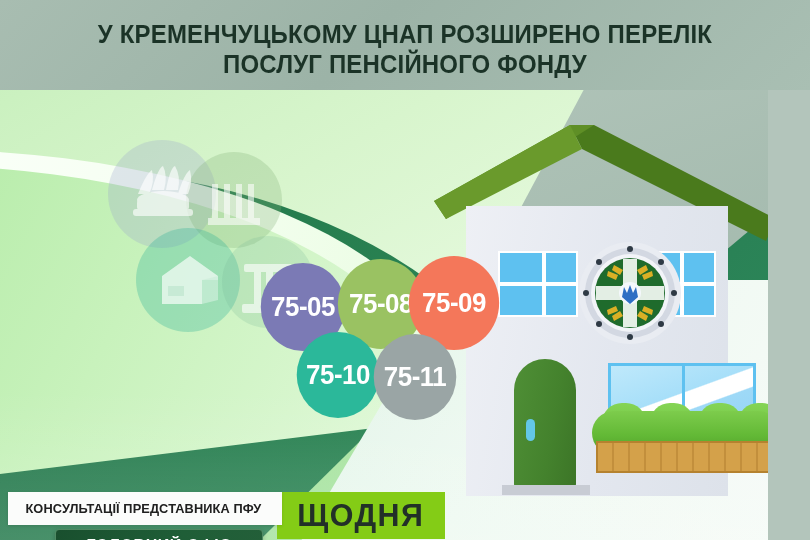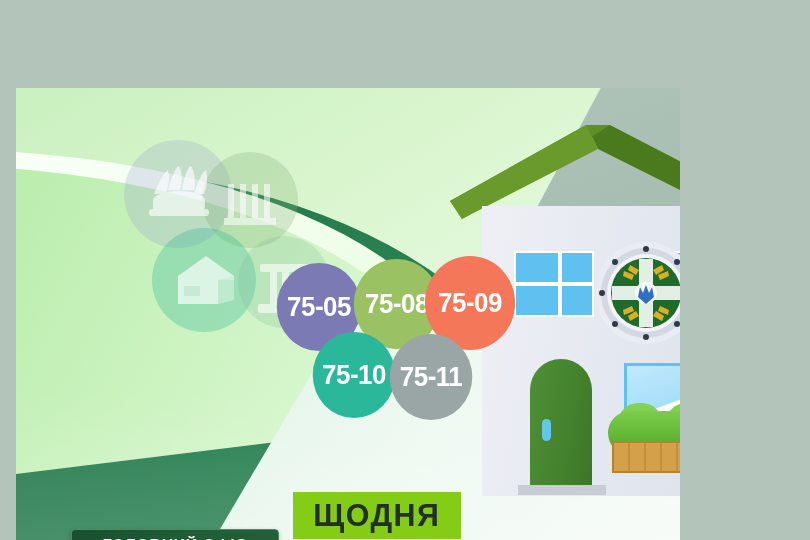--- a/index.html
+++ b/index.html
@@ -20,21 +20,21 @@
     position:absolute;left:0;top:19px;width:810px;
     text-align:center;color:#1b3327;
     font-family:"Liberation Sans", sans-serif;
     font-weight:bold;font-size:25.5px;line-height:30px;
     letter-spacing:0.2px;
     transform:scaleX(0.94);transform-origin:center top;
     white-space:pre-line;
   }
 
   
-  .stage{position:absolute;left:16px;top:88px;width:664px;height:452px;overflow:hidden;background:#a8bdb1;}
+  .stage{position:absolute;left:0;top:88px;width:768px;height:452px;overflow:hidden;background:#a8bdb1;}
 
   .bg-topgray{
     position:absolute;left:0;top:0;width:810px;height:452px;
     background:linear-gradient(160deg,#b5c8bd 0%,#a5bbaf 60%,#9cb4a7 100%);
   }
   
   .bg-lightslab{
     position:absolute;left:-60px;top:-4px;width:660px;height:470px;
     background:linear-gradient(150deg,#c8f0bd 0%,#d8f5cd 35%,#eafbe3 75%,#f6fff2 100%);
     clip-path:polygon(0 0, 98% 0, 60% 100%, 0 100%);
@@ -185,20 +185,24 @@
     color:#ffffff;text-align:center;padding-top:5px;
     box-shadow:0 2px 5px rgba(0,0,0,.22);
   }
   .box-office .l1{font-size:16.5px;font-weight:bold;letter-spacing:.6px;line-height:21px;transform:scaleX(0.97);}
 </style>
 </head>
 <body>
 
 <div class="poster">
 
+  <div class="header">
+    <div class="header-title">У КРЕМЕНЧУЦЬКОМУ ЦНАП РОЗШИРЕНО ПЕРЕЛІК
+ПОСЛУГ ПЕНСІЙНОГО ФОНДУ</div>
+  </div>
 
   <div class="stage">
     <div class="bg-topgray"></div>
     <div class="bg-lightslab"></div>
     <div class="bg-darkwedge"></div>
     <div class="bg-swoosh"></div>
     <div class="bg-swoosh2"></div>
     <div class="bg-midband"></div>
     <div class="bg-rightdark"></div>
     <div class="bg-palesheet"></div>
@@ -321,20 +325,23 @@
     <div class="circle c4">
       <span>75-10</span>
     </div>
     <div class="circle c5">
       <span>75-11</span>
     </div>
 
     <div class="banner-every">
       <span>ЩОДНЯ</span>
     </div>
+    <div class="banner-white">
+      <span>КОНСУЛЬТАЦІЇ ПРЕДСТАВНИКА ПФУ</span>
+    </div>
 
     <div class="box-office">
       <div class="l1">ГОЛОВНИЙ ОФІС</div>
 
     </div>
 
   </div>
 </div>
 
 </body></html>

